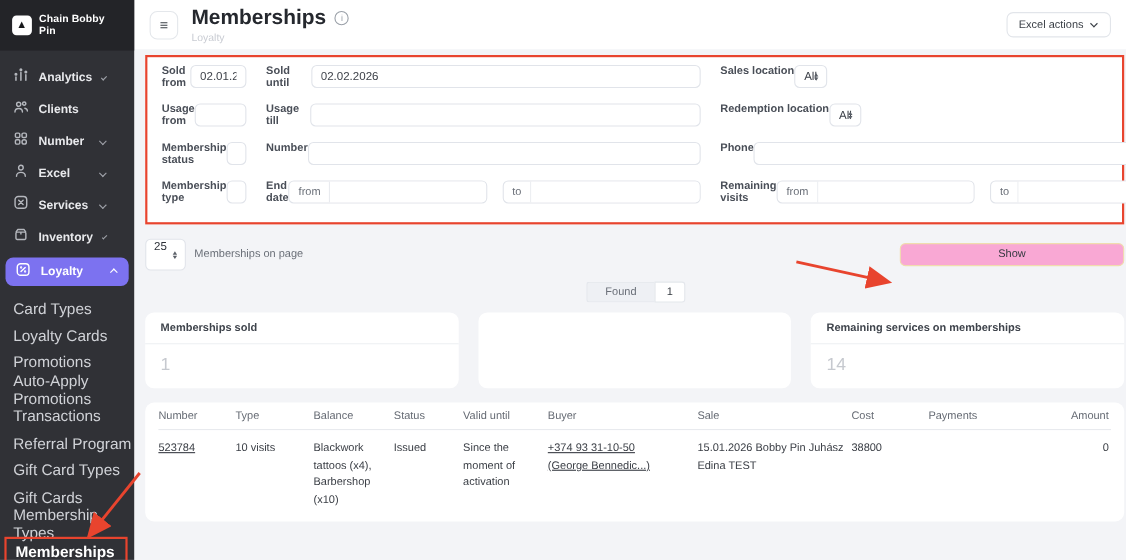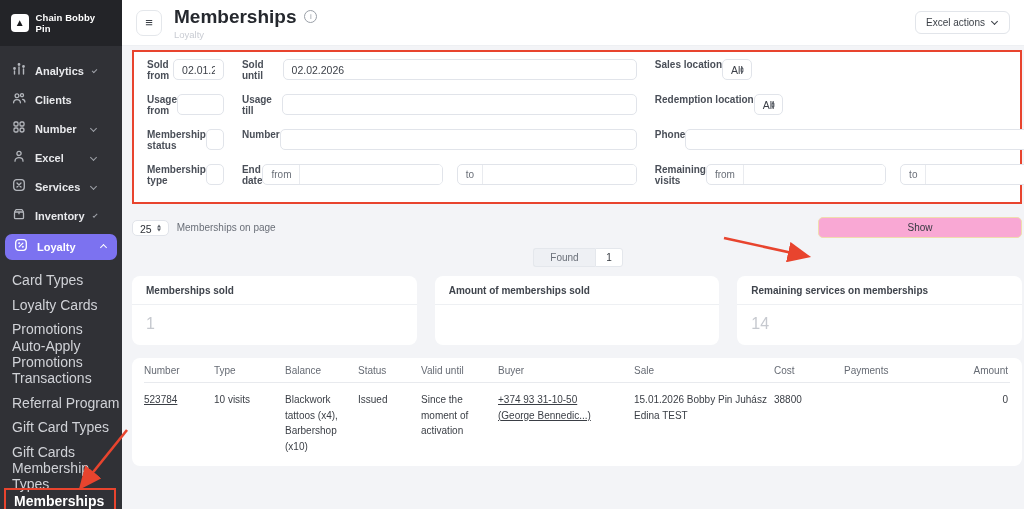--- a/index.html
+++ b/index.html
@@ -65,22 +65,22 @@
   .updown .d { border-top:3.4px solid #5b6068; }
   .rangewrap { display:flex; gap:14px; }
   .rgroup { flex:1; display:flex; align-items:center; border:1px solid #e1e4ea; border-radius:5px;
     height:21px; background:#fff; overflow:hidden; }
   .rprefix { font-size:10px; color:#6a6f78; padding:0 8px; border-right:1px solid #e9ebef;
     height:100%; display:flex; align-items:center; }
   .rinput { border:none; outline:none; flex:1; min-width:0; height:100%; padding:0 6px; font-size:10.5px; }
 
   
   .controls { display:flex; align-items:center; margin:13px 2px 0 10px; }
-  .pp-box { height:16px; background:#fff; border:1px solid #e1e4ea; border-radius:5px;
-    display:flex; align-items:flex-end; padding:0 16px 0 7px; font-size:10.5px; color:#2d3138;
+  .pp-box { height:29px; background:#fff; border:1px solid #e1e4ea; border-radius:5px;
+    display:flex; align-items:flex-start; padding:0 16px 0 7px; font-size:10.5px; color:#2d3138;
     position:relative; cursor:pointer; }
   .pp-label { font-size:10px; color:#6a6f78; margin-left:8px; }
   .show-btn { margin-left:auto; width:204px; height:21px; background:#f9a8d4; border:1px solid #f0dcae;
     border-radius:5px; font-size:10px; color:#33383f; display:flex; align-items:center;
     justify-content:center; cursor:pointer; }
 
   
   .foundrow { display:flex; justify-content:center; margin:10px 0 0 10px; }
   .found-seg { height:19px; display:flex; align-items:center; justify-content:center;
     font-size:10px; border:1px solid #e4e7ec; }
@@ -340,21 +340,20 @@
       <span class="found-seg found-l">Found</span>
       <span class="found-seg found-r">1</span>
     </div>
 
     <div class="stats">
       <div class="card">
         <div class="stat-head">Memberships sold</div>
         <div class="stat-val">1</div>
       </div>
       <div class="card">
-        <div class="stat-head">Amount of memberships sold</div>
       </div>
       <div class="card">
         <div class="stat-head">Remaining services on memberships</div>
         <div class="stat-val">14</div>
       </div>
     </div>
 
     <div class="card tablecard">
       <div class="tgrid thead">
         <span class="th">Number</span>

